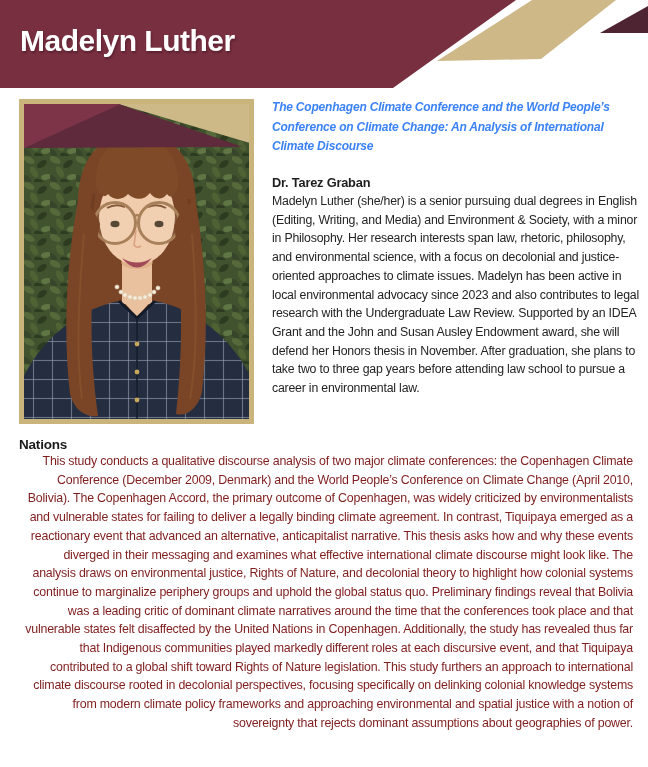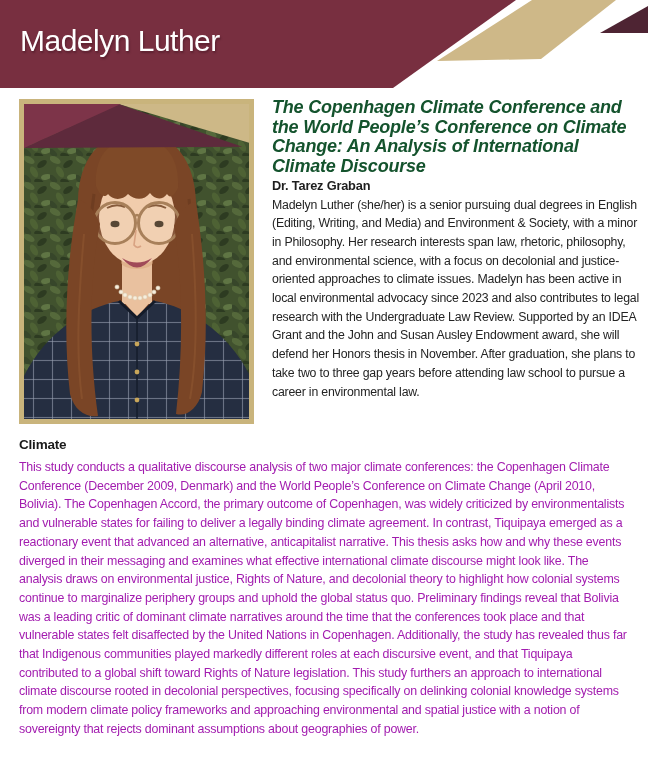--- a/index.html
+++ b/index.html
@@ -8,58 +8,58 @@
   .page {
     position: relative; width: 648px; height: 767px;
     background: #ffffff; overflow: hidden; margin: 0 auto;
   }
 
   
   .header { position: absolute; top: 0; left: 0; width: 648px; height: 88px; }
   .header svg { position: absolute; top: 0; left: 0; display: block; }
   .header h1 {
     position: absolute; left: 20px; top: 0; line-height: 82px;
-    font-size: 30px; font-weight: normal; letter-spacing: -0.5px; color: #ffffff;
+    font-size: 30px; font-weight: bold; letter-spacing: -0.5px; color: #ffffff;
     text-shadow: 1px 2px 2px rgba(40,10,20,0.35);
   }
 
   
   .photo-card {
     position: absolute; left: 19px; top: 99px; width: 235px; height: 325px;
     background: #c9b47c; padding: 5px;
   }
   .photo { position: relative; width: 225px; height: 315px; overflow: hidden; }
   .photo svg { display: block; }
   .banner { position: absolute; top: 0; left: 0; right: 0; height: 44px; }
   .banner > div { position: absolute; inset: 0; }
   .tan-wedge   { background: #cdb887; clip-path: polygon(42% 0, 100% 0, 100% 88%); }
   .facet-dark  { background: #5e2a3c; clip-path: polygon(42% 0, 97% 97%, 0 100%); }
   .facet-bright{ background: #7d3449; clip-path: polygon(0 0, 43% 0, 0 100%); }
 
   
   .info { position: absolute; left: 272px; top: 98px; width: 374px; }
   .thesis-title {
-    font-size: 18px; font-weight: bold; font-style: italic;
-    line-height: 19.5px; letter-spacing: -0.2px; color: #14532d;
+    font-size: 12px; font-weight: bold; font-style: italic;
+    line-height: 19.5px; letter-spacing: -0.2px; color: #3b82f6;
   }
   .advisor, .program {
     font-size: 12.8px; font-weight: bold; line-height: 19.5px;
-    letter-spacing: -0.2px; color: #1e1e1e;
+    letter-spacing: -0.2px; color: #1e1e1e; margin-top: 16px;
   }
   .bio {
     font-size: 12.3px; line-height: 18.7px;
     letter-spacing: -0.2px; color: #242424;
   }
 
   
   .abstract { position: absolute; left: 19px; top: 437px; width: 614px; }
   .abstract h3 { font-size: 13.5px; font-weight: bold; letter-spacing: -0.2px; color: #1a1a1a; }
   .abstract p {
-    margin-top: 6px; font-size: 12.4px; line-height: 18.7px;
-    letter-spacing: -0.2px; color: #a21caf;
+    font-size: 12.4px; line-height: 18.7px;
+    letter-spacing: -0.2px; color: #7f1d1d; text-align: right;
   }
 </style>
 </head>
 <body>
 
 <div class="page">
 
   <header class="header">
     <svg width="648" height="88" viewBox="0 0 648 88" aria-hidden="true">
       <polygon points="0,0 516,0 393,88 0,88" fill="#782F40"></polygon>
@@ -152,17 +152,17 @@
     </div>
   </figure>
 
   <div class="info">
     <h2 class="thesis-title">The Copenhagen Climate Conference and the World People’s Conference on Climate Change: An Analysis of International Climate Discourse</h2>
     <p class="advisor">Dr. Tarez Graban</p>
     <p class="bio">Madelyn Luther (she/her) is a senior pursuing dual degrees in English (Editing, Writing, and Media) and Environment &amp; Society, with a minor in Philosophy. Her research interests span law, rhetoric, philosophy, and environmental science, with a focus on decolonial and justice-oriented approaches to climate issues. Madelyn has been active in local environmental advocacy since 2023 and also contributes to legal research with the Undergraduate Law Review. Supported by an IDEA Grant and the John and Susan Ausley Endowment award, she will defend her Honors thesis in November. After graduation, she plans to take two to three gap years before attending law school to pursue a career in environmental law.</p>
   </div>
 
   <section class="abstract">
-    <h3>Climate</h3>
+    <h3>Nations</h3>
     <p>This study conducts a qualitative discourse analysis of two major climate conferences: the Copenhagen Climate Conference (December 2009, Denmark) and the World People’s Conference on Climate Change (April 2010, Bolivia). The Copenhagen Accord, the primary outcome of Copenhagen, was widely criticized by environmentalists and vulnerable states for failing to deliver a legally binding climate agreement. In contrast, Tiquipaya emerged as a reactionary event that advanced an alternative, anticapitalist narrative. This thesis asks how and why these events diverged in their messaging and examines what effective international climate discourse might look like. The analysis draws on environmental justice, Rights of Nature, and decolonial theory to highlight how colonial systems continue to marginalize periphery groups and uphold the global status quo. Preliminary findings reveal that Bolivia was a leading critic of dominant climate narratives around the time that the conferences took place and that vulnerable states felt disaffected by the United Nations in Copenhagen. Additionally, the study has revealed thus far that Indigenous communities played markedly different roles at each discursive event, and that Tiquipaya contributed to a global shift toward Rights of Nature legislation. This study furthers an approach to international climate discourse rooted in decolonial perspectives, focusing specifically on delinking colonial knowledge systems from modern climate policy frameworks and approaching environmental and spatial justice with a notion of sovereignty that rejects dominant assumptions about geographies of power.</p>
   </section>
 
 </div>
 
 </body></html>

